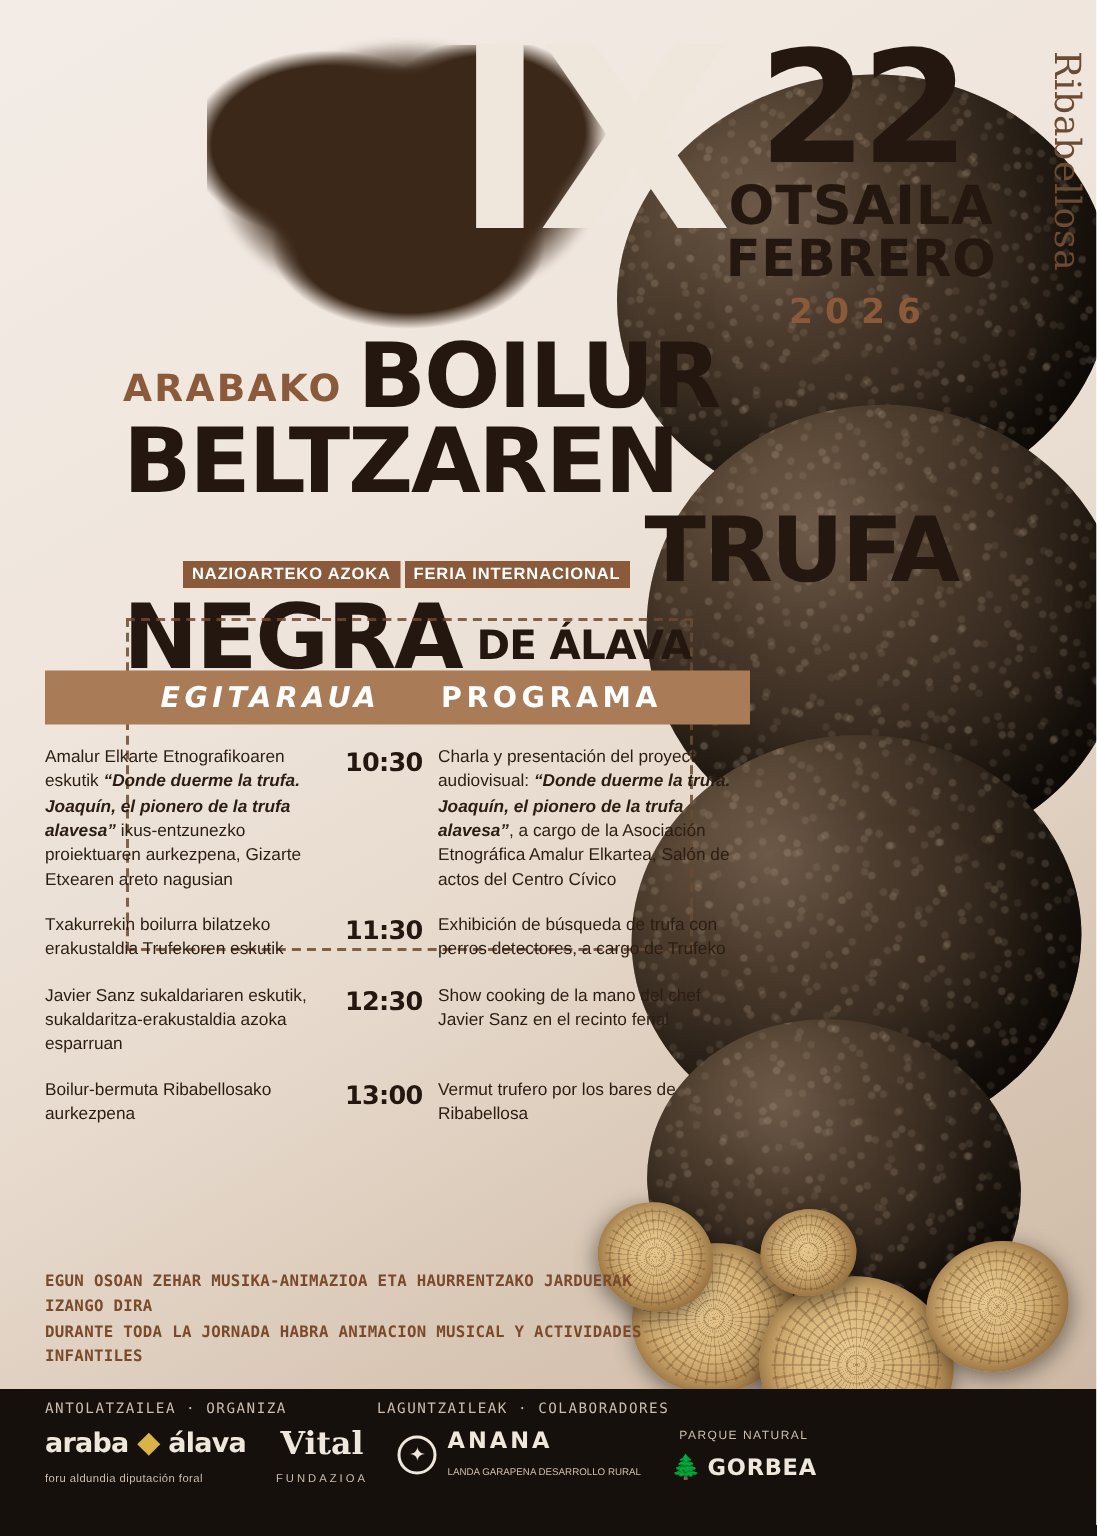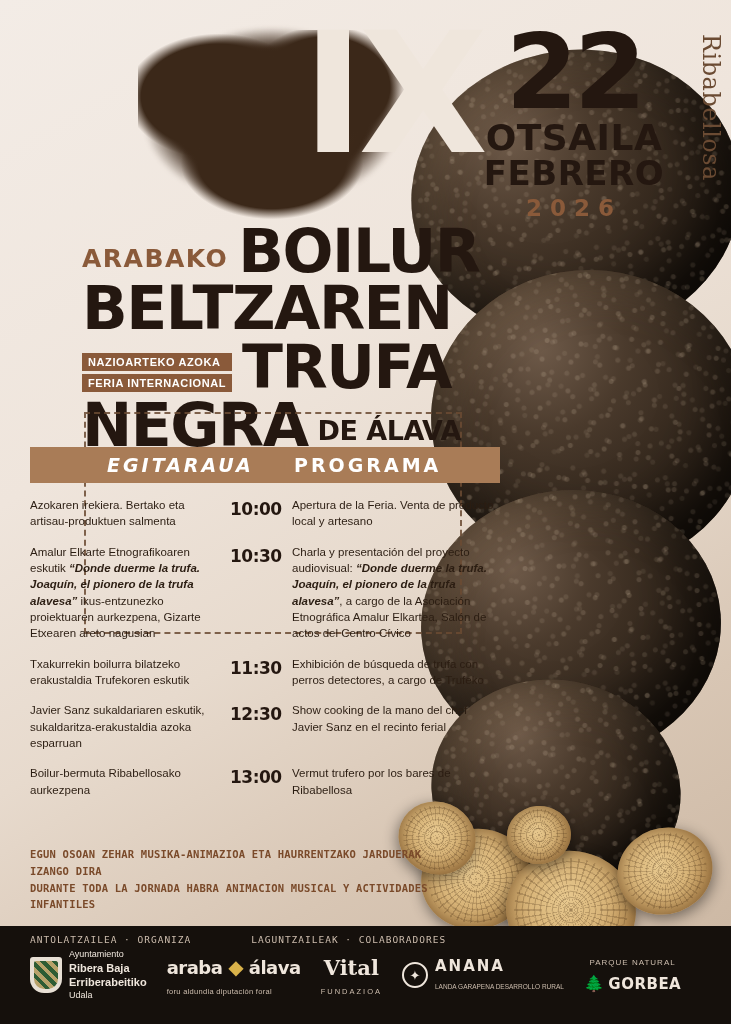--- a/index.html
+++ b/index.html
@@ -127,21 +127,21 @@
     padding-bottom: 6px;
   }
   .big {
     font-family: "DejaVu Sans", sans-serif;
     font-weight: 700;
     font-size: 60px;
     line-height: .92;
     letter-spacing: -1.5px;
     color: #241710;
   }
-  .tag-block { display: flex; flex-direction: column; gap: 3px; padding-bottom: 4px; }
+  .tag-block { display: flex; flex-direction: row; gap: 3px; padding-bottom: 4px; margin-left: 40px; }
   .tag {
     background: #8a5a3a;
     color: #fff;
     font-size: 11px;
     font-weight: 700;
     letter-spacing: .6px;
     padding: 3px 6px;
     white-space: nowrap;
   }
   .sub-de {
@@ -401,25 +401,20 @@
       </div>
     </div>
   </div>
 
   <div class="prog">
     <div class="prog-head">
       <span class="c1">EGITARAUA</span>
       <span class="c2">PROGRAMA</span>
     </div>
 
-    <div class="row">
-      <div class="col-eu">Azokaren irekiera. Bertako eta artisau-produktuen salmenta</div>
-      <div class="col-time">10:00</div>
-      <div class="col-es">Apertura de la Feria. Venta de producto local y artesano</div>
-    </div>
 
     <div class="row">
       <div class="col-eu" id="eu1"><span>Amalur Elkarte Etnografikoaren eskutik </span><em>“Donde duerme la trufa. Joaquín, el pionero de la trufa alavesa”</em><span> ikus-entzunezko proiektuaren aurkezpena, Gizarte Etxearen areto nagusian</span></div>
       <div class="col-time">10:30</div>
       <div class="col-es" id="es1"><span>Charla y presentación del proyecto audiovisual: </span><em>“Donde duerme la trufa. Joaquín, el pionero de la trufa alavesa”</em><span>, a cargo de la Asociación Etnográfica Amalur Elkartea, Salón de actos del Centro Cívico</span></div>
     </div>
 
     <div class="row">
       <div class="col-eu">Txakurrekin boilurra bilatzeko erakustaldia Trufekoren eskutik</div>
       <div class="col-time">11:30</div>
@@ -444,29 +439,20 @@
     <div>DURANTE TODA LA JORNADA HABRA ANIMACION MUSICAL Y ACTIVIDADES INFANTILES</div>
   </div>
 
   <div class="footer">
     <div class="footer-labels">
       <span class="l1">ANTOLATZAILEA · ORGANIZA</span>
       <span class="l2">LAGUNTZAILEAK · COLABORADORES</span>
     </div>
     <div class="footer-logos">
 
-      <div class="logo">
-        <span class="shield"></span>
-        <span class="ayto-text">
-          <span>Ayuntamiento</span><br>
-          <b>Ribera Baja</b><br>
-          <b>Erriberabeitiko</b><br>
-          <span>Udala</span>
-        </span>
-      </div>
 
       <div class="logo" style="flex-direction:column;align-items:flex-start;">
         <span class="araba">
           <span>araba</span>
           <span class="dot">◆</span>
           <span>álava</span>
         </span>
         <span class="araba-sub">foru aldundia diputación foral</span>
       </div>
 

